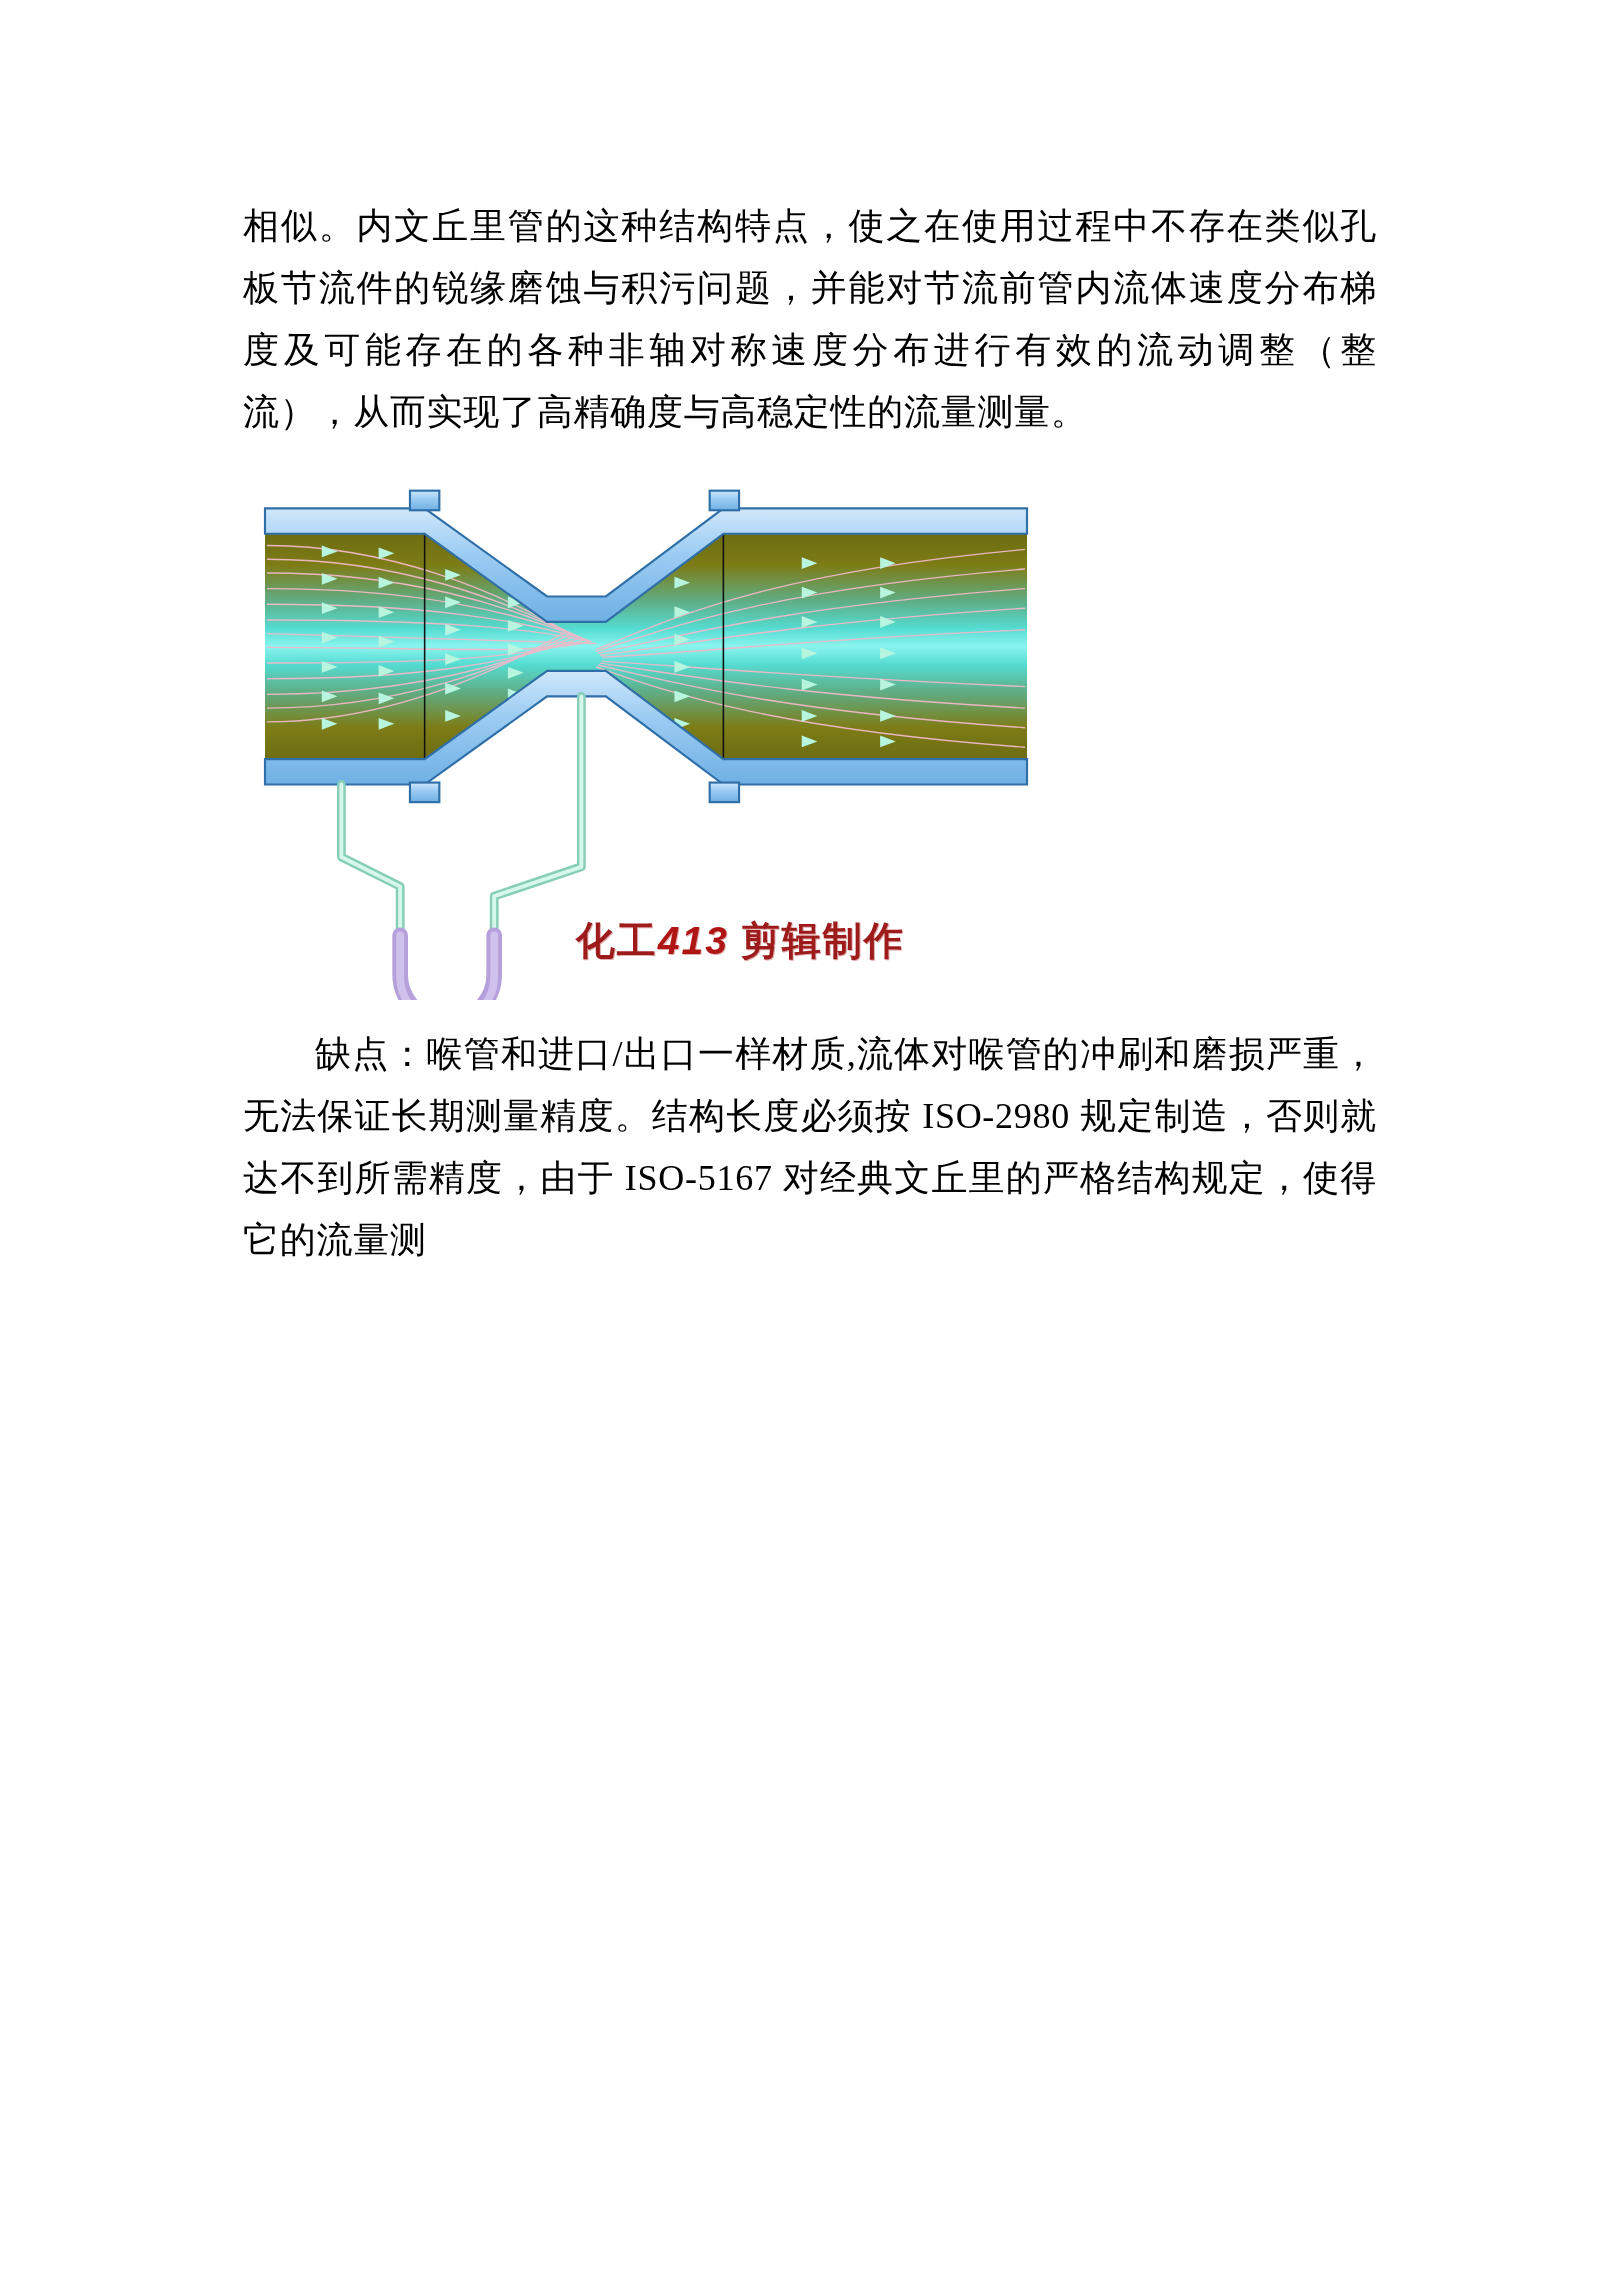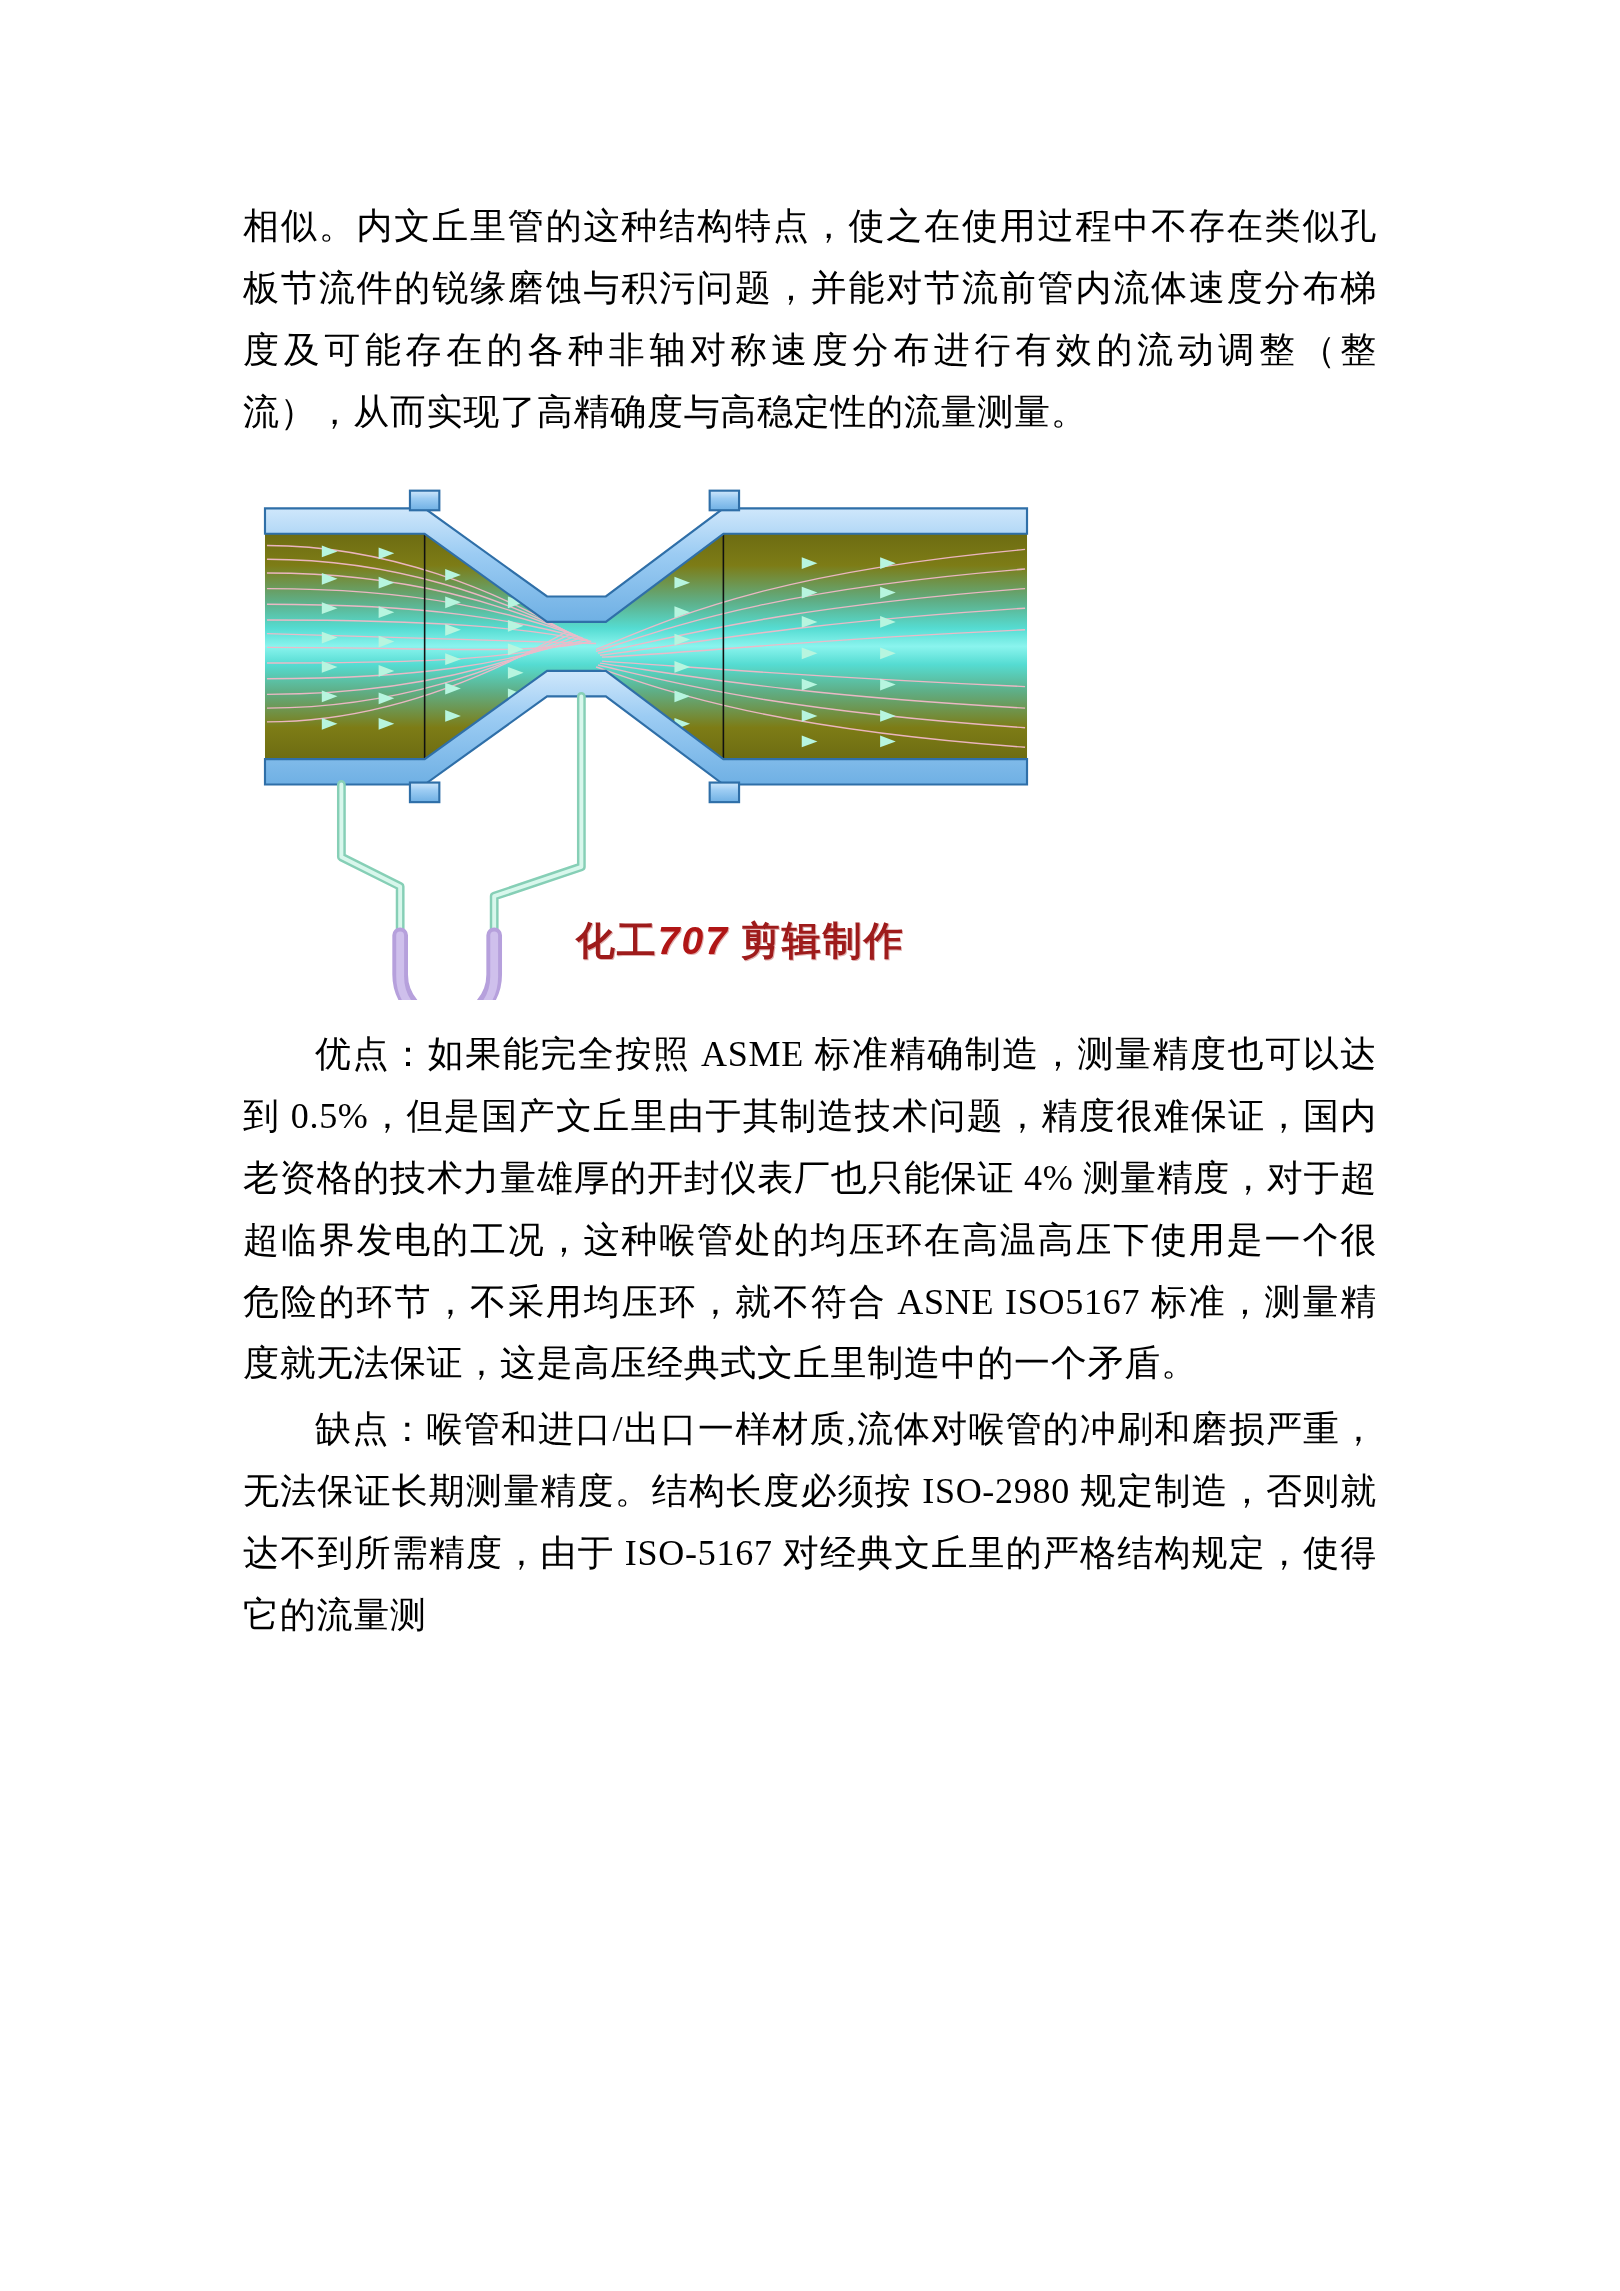--- a/index.html
+++ b/index.html
@@ -222,24 +222,23 @@
           <g fill="none" stroke="#d8f7ec" stroke-width="4" stroke-linecap="round" stroke-linejoin="round">
             <path d="M 90,316 L 90,390 L 150,420 L 150,500"></path>
             <path d="M 335,226 L 335,400 L 246,430 L 246,500"></path>
           </g>
 
           <path d="M 150,470 L 150,510 A 48,48 0 0 0 246,510 L 246,470" fill="none" stroke="#b6a0dc" stroke-width="16" stroke-linecap="round"></path>
           <path d="M 150,470 L 150,512 A 48,48 0 0 0 246,512 L 246,470" fill="none" stroke="#cfc0ec" stroke-width="8" stroke-linecap="round"></path>
         </svg>
 
         <div class="watermark">
-          <span>化工</span><span class="num">707</span><span> 剪辑制作</span>
+          <span>化工</span><span class="num">413</span><span> 剪辑制作</span>
         </div>
       </div>
     </div>
   </div>
 
-  <p class="para indent">优点：如果能完全按照 ASME 标准精确制造，测量精度也可以达到 0.5%，但是国产文丘里由于其制造技术问题，精度很难保证，国内老资格的技术力量雄厚的开封仪表厂也只能保证 4% 测量精度，对于超超临界发电的工况，这种喉管处的均压环在高温高压下使用是一个很危险的环节，不采用均压环，就不符合 ASNE ISO5167 标准，测量精度就无法保证，这是高压经典式文丘里制造中的一个矛盾。</p>
 
   <p class="para indent">缺点：喉管和进口/出口一样材质,流体对喉管的冲刷和磨损严重，无法保证长期测量精度。结构长度必须按 ISO-2980 规定制造，否则就达不到所需精度，由于 ISO-5167 对经典文丘里的严格结构规定，使得它的流量测</p>
 
 </div>
 
 
 </body></html>

